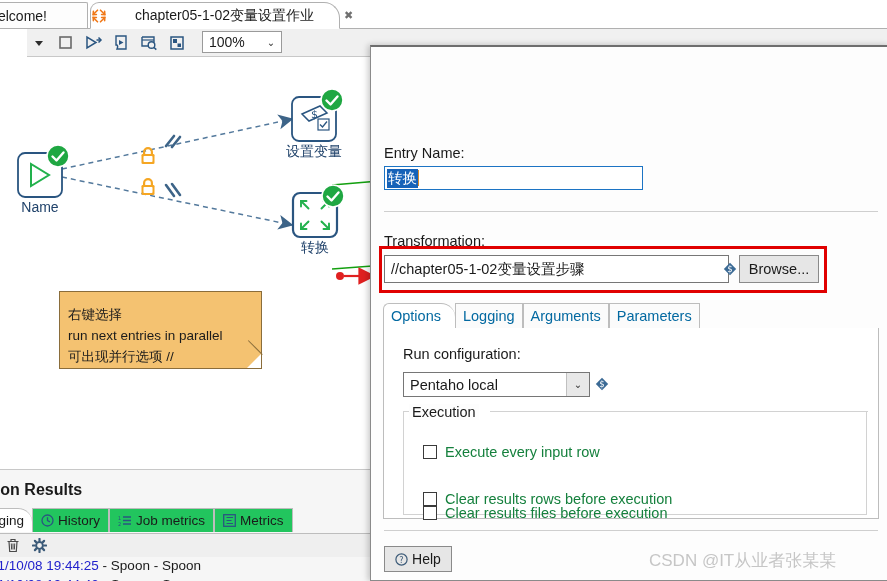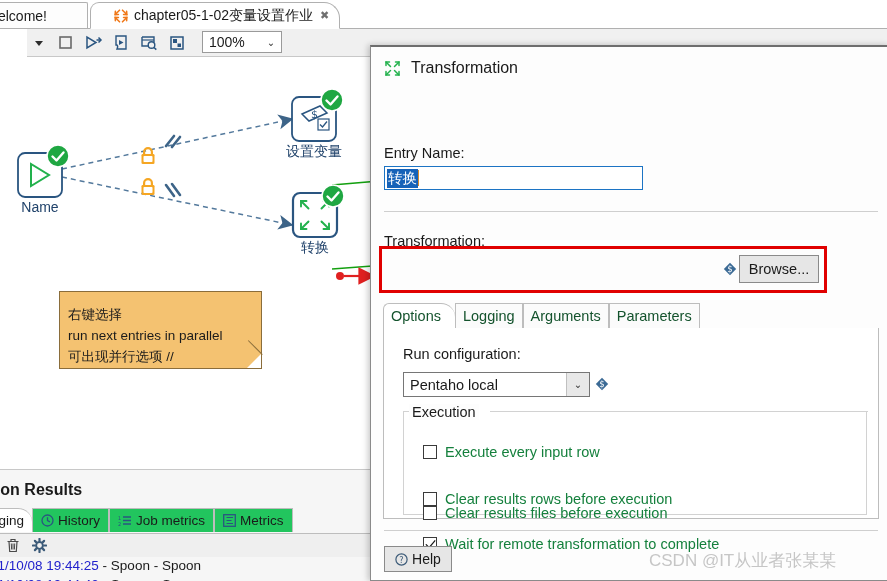--- a/index.html
+++ b/index.html
@@ -50,26 +50,27 @@
   .tab.inactive {
     left: 0;
     width: 116px;
     padding-left: 12px;
     background: #fdfdfd;
     border-top-right-radius: 2px;
   }
   .tab.active {
     left: 118px;
     width: 250px;
-    padding-left: 22px;
+    padding-left: 0;
     background: #ffffff;
     border-top-left-radius: 9px;
     border-top-right-radius: 16px;
     border-bottom: 1px solid #ffffff;
     z-index: 3;
+    gap: 23px;
   }
   .tab .tab-icon {
     width: 16px; height: 16px;
     margin-right: 5px;
     flex: none;
     display: block;
   }
   .tab .tab-label { font-size: 14px; }
   .tab .tab-close {
     margin-left: 7px;
@@ -367,21 +368,21 @@
     height: 25px;
     display: flex;
   }
   .tf-tab {
     display: flex;
     align-items: center;
     padding: 0 7px;
     height: 25px;
     box-sizing: border-box;
     font-size: 14.5px;
-    color: #14532d;
+    color: #0369a1;
     background: #fbfbfb;
     border: 1px solid #bdbdbd;
     border-bottom: none;
     white-space: nowrap;
   }
   .tf-tab.active {
     background: #ffffff;
     border-top-left-radius: 6px;
     border-top-right-radius: 14px;
     border-right: none;
@@ -739,46 +740,34 @@
       </div>
       <div class="log-line l2">
         <span class="ts">21/10/08 19:44:42</span><span> - Spoon - Spoon</span>
       </div>
     </div>
     <div class="panel-divider"></div>
   </div>
 
   <div class="dialog">
 
-    <div class="dlg-title">
-      <svg width="17" height="17" viewBox="0 0 17 17">
-        <g fill="none" stroke="#22b14c" stroke-width="1.5" stroke-linecap="round">
-          <path d="M2,2 L6.5,6.5"></path>
-            <path d="M2,5.5 L2,2 L5.5,2"></path>
-          <path d="M15,2 L10.5,6.5"></path>
-            <path d="M15,5.5 L15,2 L11.5,2"></path>
-          <path d="M2,15 L6.5,10.5"></path>
-            <path d="M2,11.5 L2,15 L5.5,15"></path>
-          <path d="M15,15 L10.5,10.5"></path>
-            <path d="M15,11.5 L15,15 L11.5,15"></path>
-        </g>
-      </svg>
-      <span class="tt">Transformation</span>
-    </div>
 
     <div class="lbl lbl-entry">Entry Name:</div>
     <div class="entry-input">
       <span class="sel">转换</span>
       <span class="entry-caret"></span>
     </div>
 
     <div class="hrule r1"></div>
 
     <div class="lbl lbl-trans">Transformation:</div>
 
+    <div class="trans-input">
+      <span>//chapter05-1-02变量设置步骤</span>
+    </div>
     <span class="var-icon-1">
       <svg width="14" height="14" viewBox="0 0 14 14">
         <path d="M7,0.8 L13.2,7 L7,13.2 L0.8,7 Z" fill="#3b6a95"></path>
         <text x="7" y="10.3" text-anchor="middle" font-family="DejaVu Sans, sans-serif" font-size="8.5" fill="#ffffff">$</text>
       </svg>
     </span>
     <div class="browse-btn">
       <span>Browse...</span>
     </div>
     <div class="highlight-box"></div>
@@ -824,28 +813,20 @@
       <span class="tx">Execute every input row</span>
     </div>
     <div class="cbrow c2">
       <span class="box"></span>
       <span class="tx">Clear results rows before execution</span>
     </div>
     <div class="cbrow c3">
       <span class="box"></span>
       <span class="tx">Clear results files before execution</span>
     </div>
-    <div class="cbrow c4">
-      <span class="box">
-        <svg width="11" height="11" viewBox="0 0 11 11">
-          <path d="M1.2,5.6 L4.1,8.6 L9.8,1.8" fill="none" stroke="#1a1a1a" stroke-width="1.3" stroke-linecap="round" stroke-linejoin="round"></path>
-        </svg>
-      </span>
-      <span class="tx">Wait for remote transformation to complete</span>
-    </div>
 
     <div class="hrule r2"></div>
 
     <div class="help-btn">
       <span class="hi">
         <svg width="13" height="13" viewBox="0 0 13 13">
           <circle cx="6.5" cy="6.5" r="5.6" fill="none" stroke="#3b5a78" stroke-width="1.2"></circle>
           <text x="6.5" y="9.6" text-anchor="middle" font-family="DejaVu Sans, sans-serif" font-size="8.2" fill="#3b5a78">?</text>
         </svg>
       </span>

